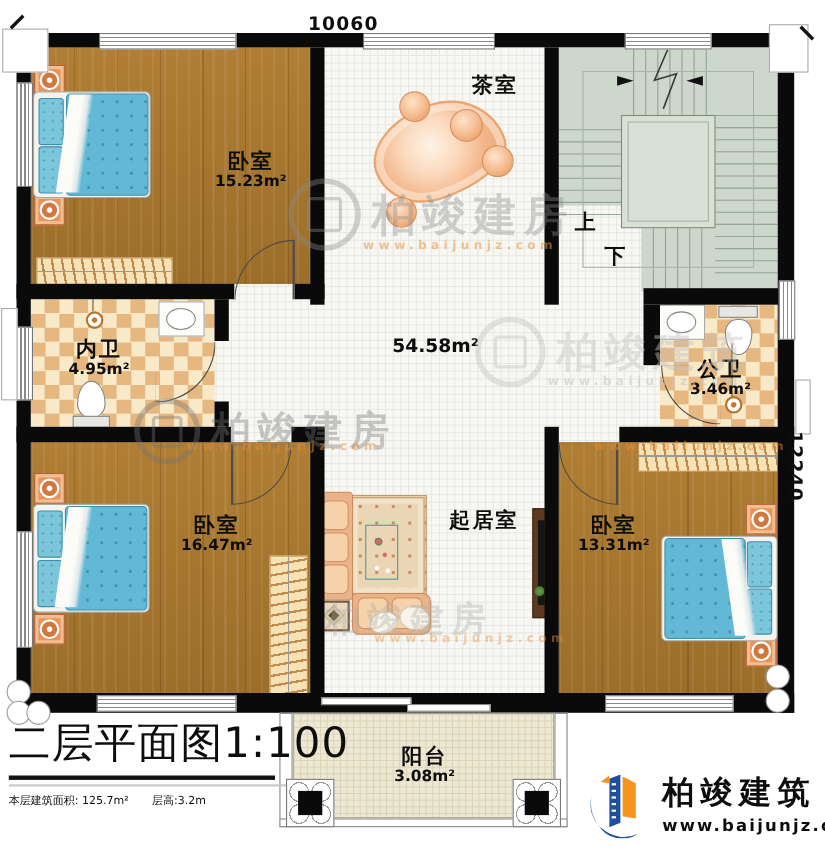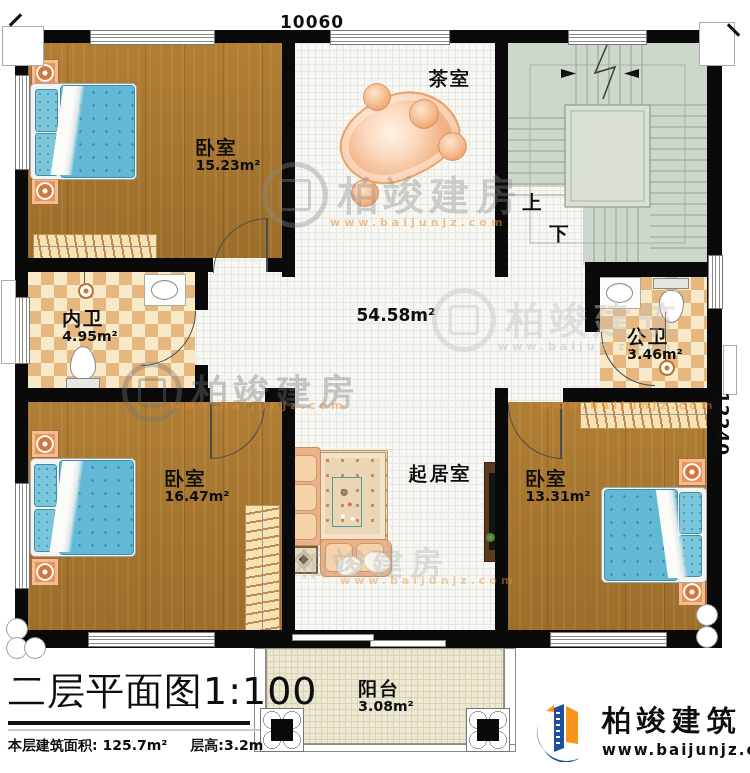--- a/index.html
+++ b/index.html
@@ -17,21 +17,21 @@
   
   .wall{position:absolute;background:#0a0a0a;}
   .winh{position:absolute;height:13px;background:#fff;border:1px solid #777;background-image:repeating-linear-gradient(180deg,transparent 0 2.6px,#8a8a8a 2.6px 3.6px);}
   .winv{position:absolute;width:13px;background:#fff;border:1px solid #777;background-image:repeating-linear-gradient(90deg,transparent 0 2.6px,#8a8a8a 2.6px 3.6px);}
   .door{position:absolute;border:0 solid #4c4c4c;}
   .door.tl{border-top-width:1.5px;border-left-width:1.5px;border-top-left-radius:100% 100%;}
   .door.br{border-bottom-width:1.5px;border-right-width:1.5px;border-bottom-right-radius:100% 100%;}
   .door.bl{border-bottom-width:1.5px;border-left-width:1.5px;border-bottom-left-radius:100% 100%;}
   .leaf{position:absolute;background:#4c4c4c;}
   
-  .lbl{position:absolute;font-weight:bold;line-height:1.12;white-space:nowrap;transform:translateX(-50%);}
+  .lbl{position:absolute;text-align:center;font-weight:bold;line-height:1.12;white-space:nowrap;transform:translateX(-50%);}
   .lbl .nm{display:block;font-size:19px;letter-spacing:2px;}
   .lbl .ar{display:block;font-size:14px;letter-spacing:0;}
   .big{font-size:17px;}
   
   .bedframe{position:absolute;background:#f4f3ef;border:1px solid #a9a9a4;border-radius:5px;}
   .pillow{position:absolute;background:#7cc6dc;border:1px solid #3d8fae;border-radius:3px;background-image:radial-gradient(circle,#4d9cb8 .8px,transparent 1.1px);background-size:8px 8px;}
   .blanket{position:absolute;background-color:#62b9d5;border:1px solid #3d8fae;background-image:radial-gradient(circle,#3c92af 1.1px,transparent 1.5px);background-size:13px 13px;border-radius:4px;}
   .fold{position:absolute;background:linear-gradient(90deg,#fbfbf8 55%,#dfe8ea 80%,rgba(255,255,255,0));transform:skewX(-8deg);}
   .nstand{position:absolute;width:26px;height:26px;background:#e8935a;border:1px solid #b5653a;box-shadow:inset 0 0 0 3px #f2bd91;}
   .nstand:after{content:"";position:absolute;inset:4px;border:2px solid #fff;border-radius:50%;background:radial-gradient(circle,#fff 2px,#d07840 3px);}
@@ -271,27 +271,27 @@
       </span>
     <span class="wmtx" style="font-size:36px;">柏竣建房</span>
   </div>
   <div class="wmsub" style="left:170px;top:399px;color:rgba(235,140,50,.5);">www.baijunjz.com</div>
   <div class="wmsub" style="left:540px;top:399px;color:rgba(235,140,50,.5);">www.baijunjz.com</div>
   <div class="wm" style="left:296px;top:542px;color:rgba(170,170,170,.35);">
     <span class="wmtx" style="font-size:32px;">柏竣建房</span>
   </div>
   <div class="wmsub" style="left:340px;top:574px;color:rgba(235,150,60,.45);">www.baijunjz.com</div>
 
-  <div class="abs" style="left:8px;top:666px;">
+  <div class="abs" style="left:8px;top:650px;">
     <div style="font-size:38px;font-weight:500;letter-spacing:1px;white-space:nowrap;">
       <span>二层平面图</span><span>1:100</span>
     </div>
     <div style="width:242px;height:4px;background:#111;margin-top:4px;"></div>
     <div style="width:252px;height:2px;background:#c9c9c9;margin-top:4px;"></div>
-    <div style="margin-top:6px;font-size:14px;font-weight:bold;white-space:nowrap;">
+    <div style="margin-top:6px;font-size:10px;font-weight:normal;white-space:nowrap;">
       <span>本层建筑面积: 125.7m²</span>
       <span style="margin-left:18px;">层高:3.2m</span>
     </div>
   </div>
 
   <div class="abs" style="left:530px;top:698px;display:flex;align-items:center;gap:8px;">
     <svg width="64" height="64" viewBox="0 0 64 64">
       <path d="M8,26 A30,30 0 0 0 50,60 A25,25 0 0 1 14,52 A27,27 0 0 1 8,26 Z" fill="#1d4f9e"></path>
       <polygon points="24,10 34,6 34,50 24,54" fill="#1d4f9e"></polygon>
       <g fill="#fff">

